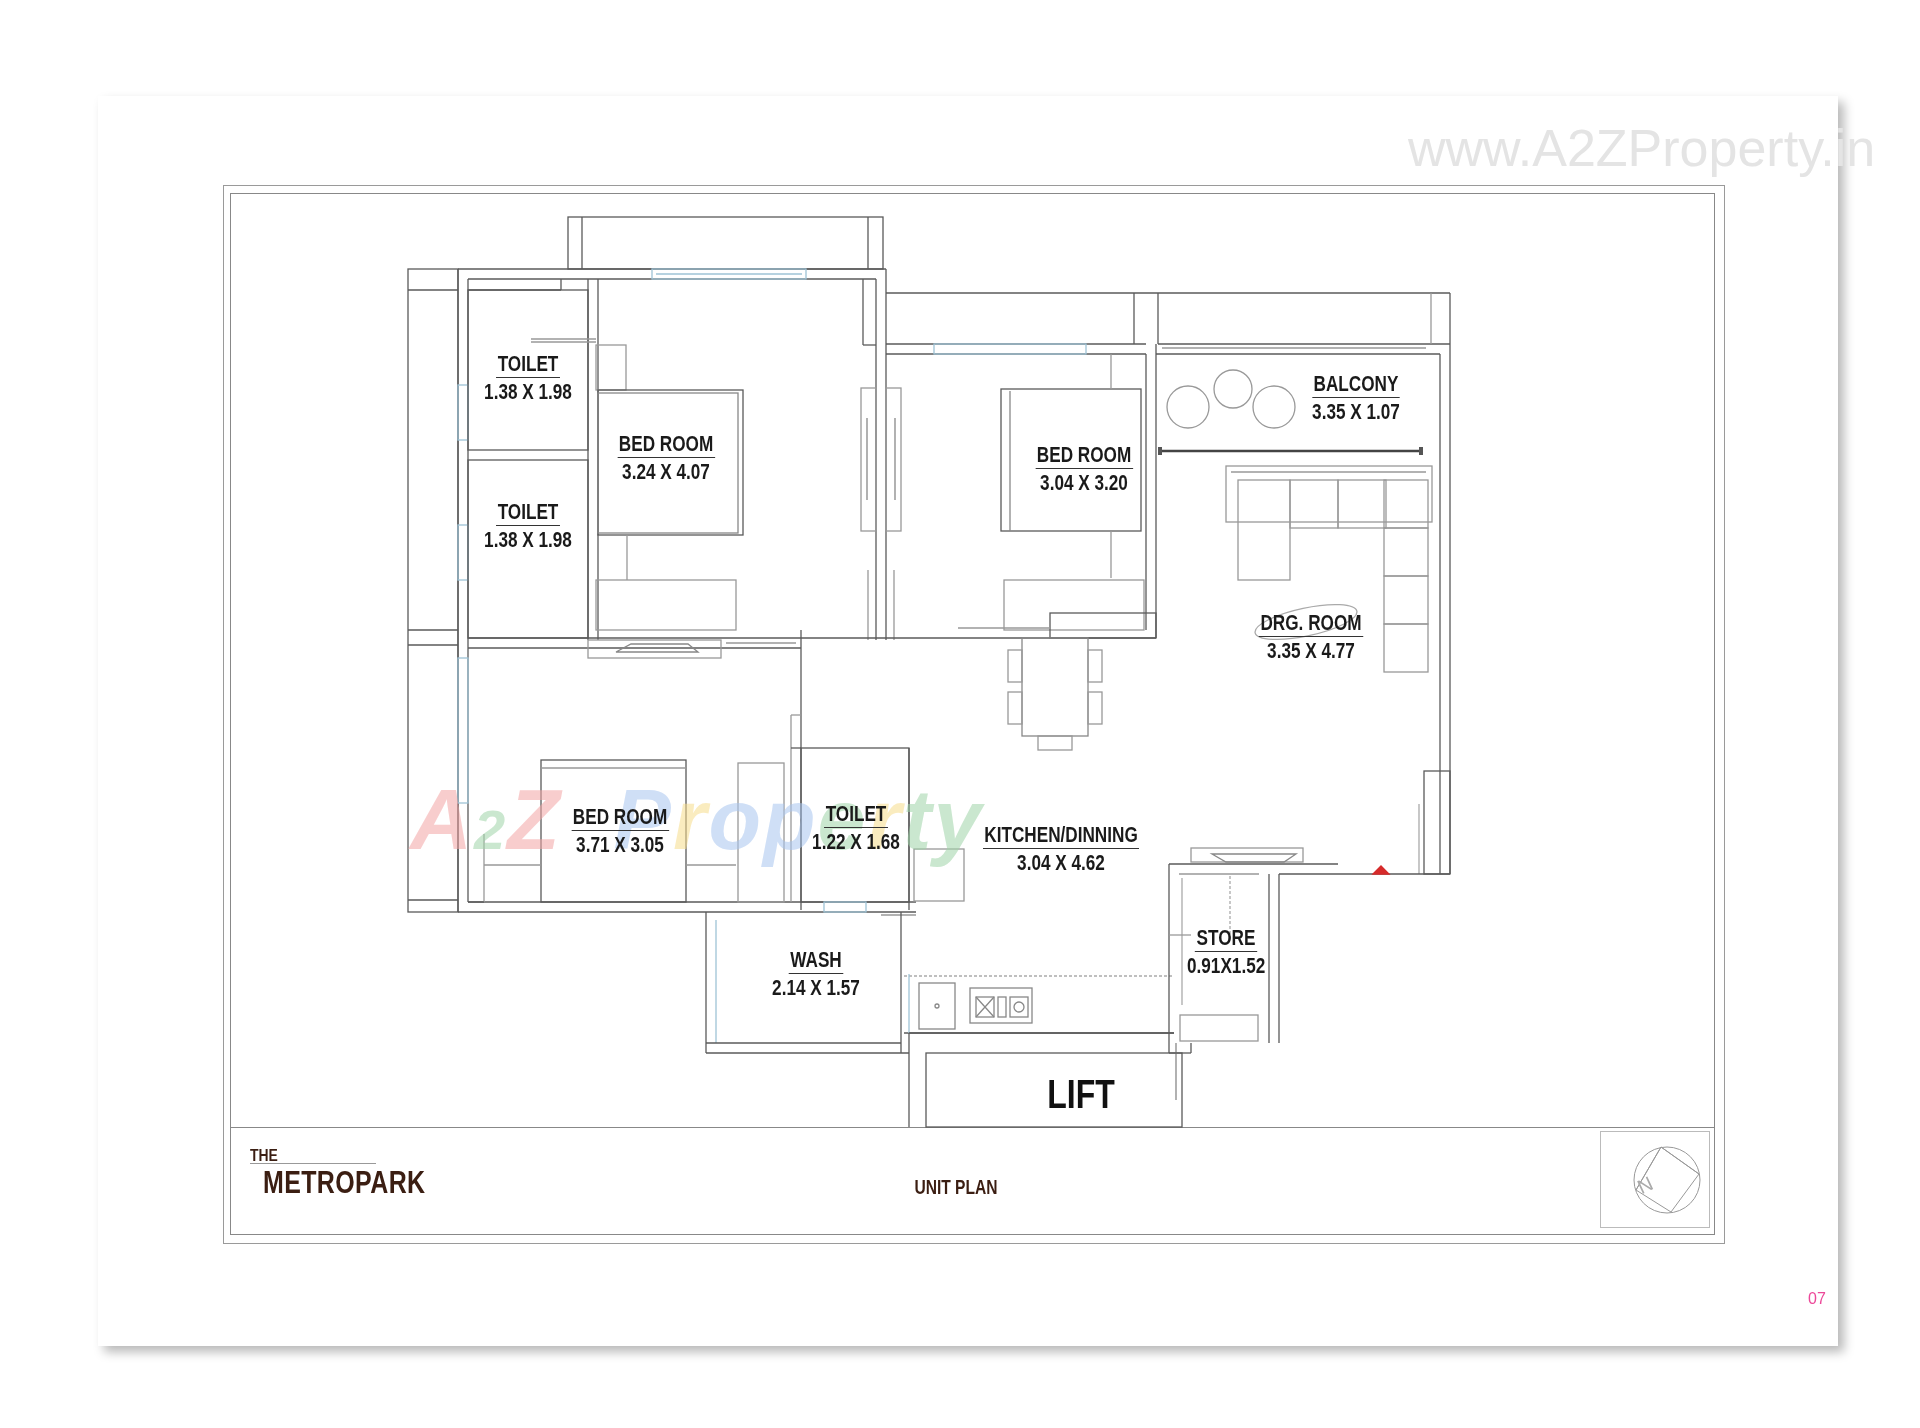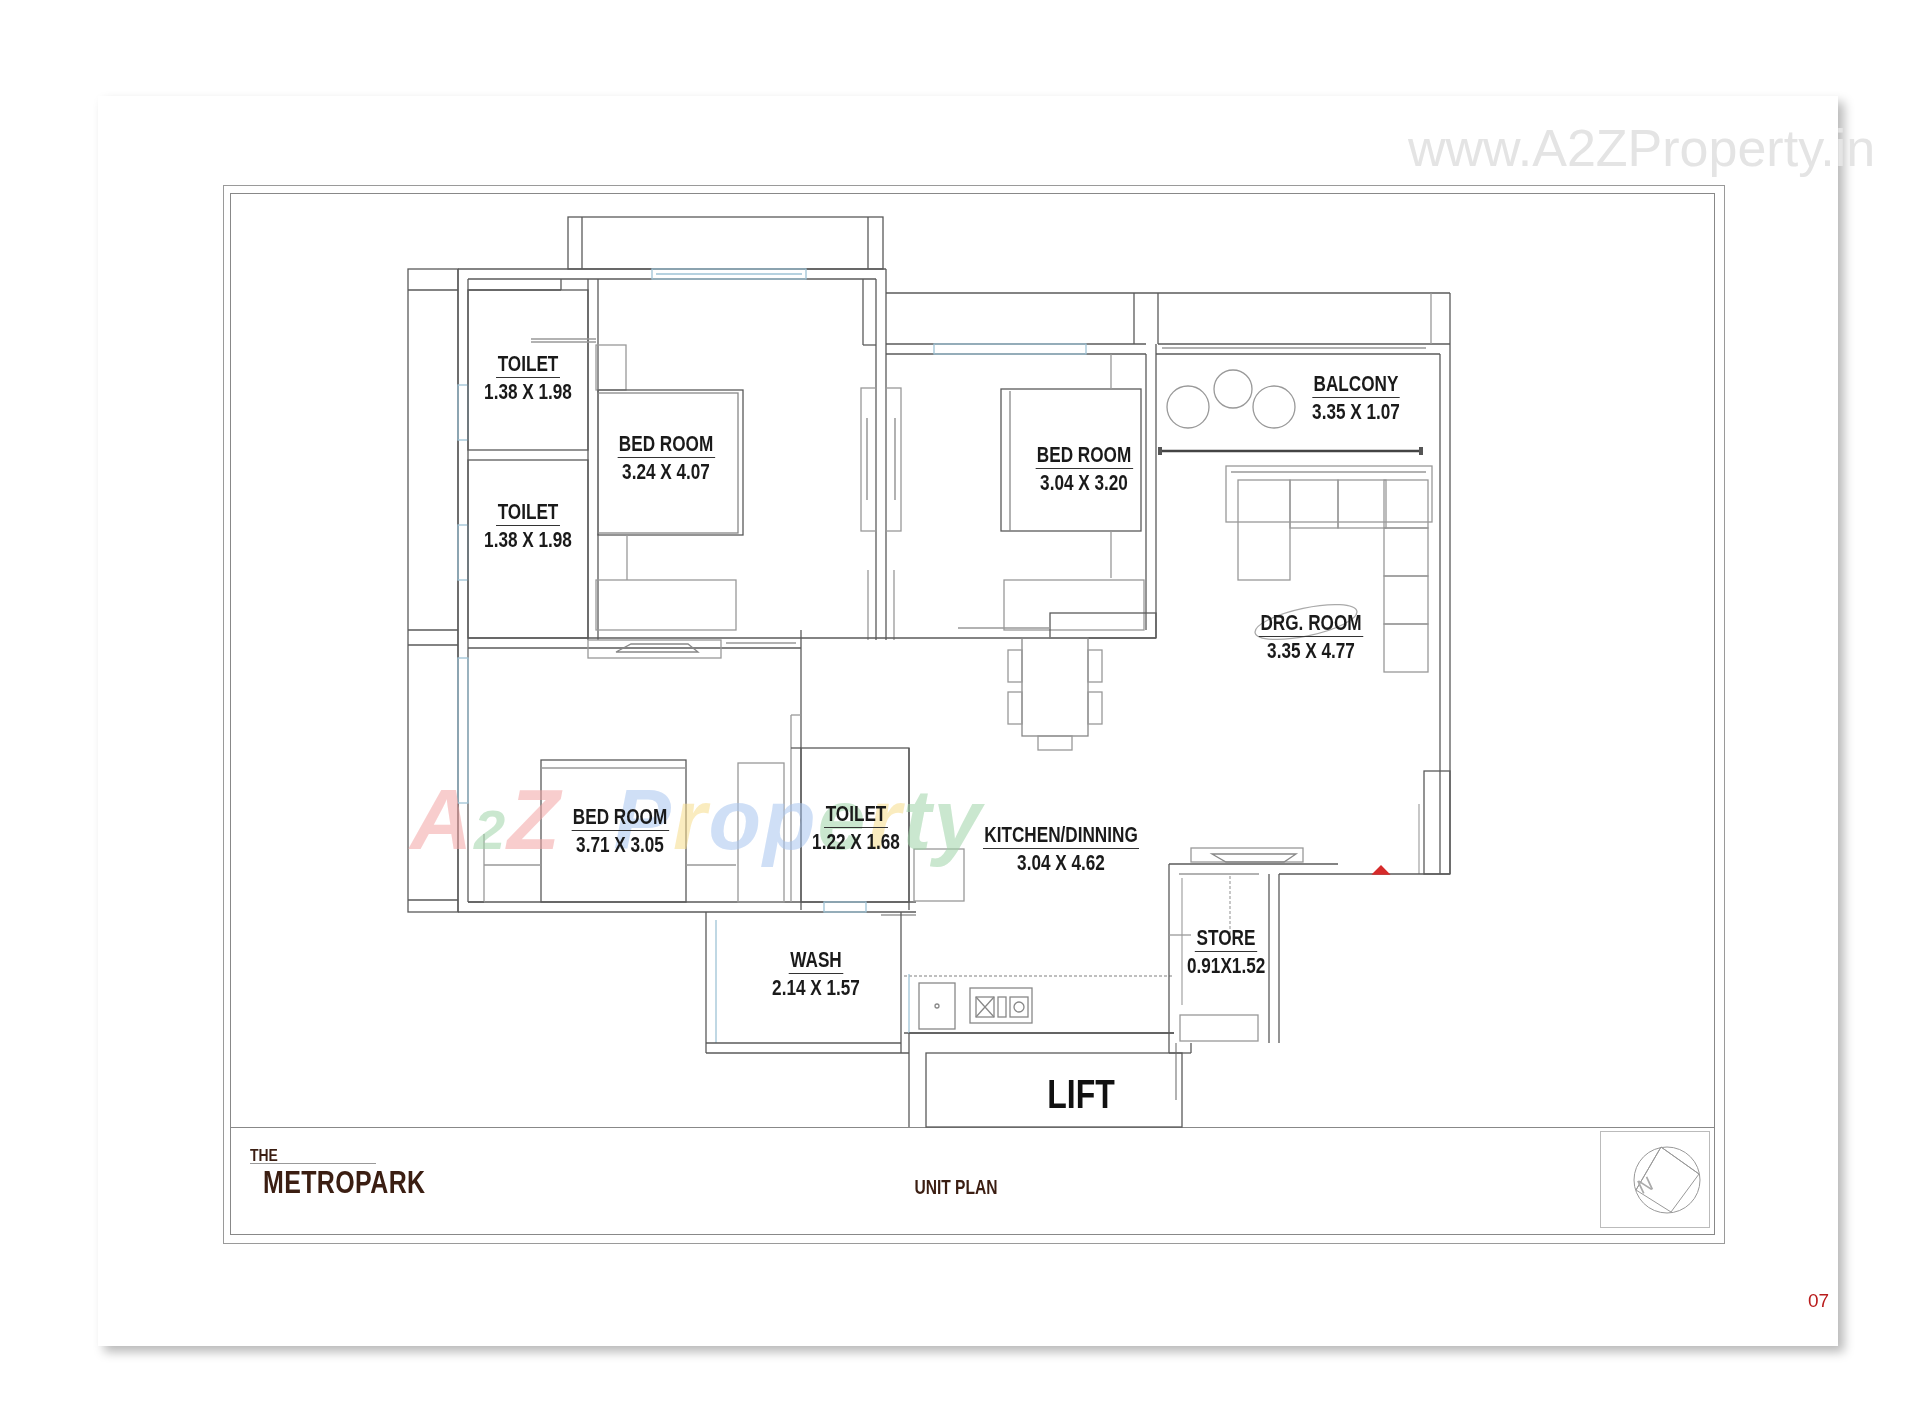--- a/index.html
+++ b/index.html
@@ -13,21 +13,21 @@
   svg.plan { position:absolute; left:0; top:0; }
   .lbl { position:absolute; text-align:center; font-family:"Liberation Sans", sans-serif; font-weight:bold; color:#1a1a1a; transform:scaleX(0.78); transform-origin:center top; white-space:nowrap; line-height:1.1; }
   .lbl .nm { display:inline-block; font-size:22px; border-bottom:1.5px solid #333; padding:0 2px 1px; }
   .lbl .dm { display:block; font-size:22px; margin-top:2px; }
   .lift { position:absolute; left:1000px; top:1072px; width:130px; text-align:center; font-size:40px; font-weight:bold; color:#111; transform:scaleX(0.8); font-family:"Liberation Sans", sans-serif; }
   .brand-the { position:absolute; left:234px; top:1146px; font-size:17px; font-weight:bold; color:#3b1e12; transform:scaleX(0.82); transform-origin:left top; font-family:"Liberation Sans", sans-serif; }
   .brand-line { position:absolute; left:234px; top:1163px; width:126px; border-top:1px solid #999; }
   .brand-main { position:absolute; left:247px; top:1164px; font-size:32px; font-weight:bold; color:#3b1e12; transform:scaleX(0.78); transform-origin:left top; letter-spacing:0.5px; font-family:"Liberation Sans", sans-serif; }
   .unit-plan { position:absolute; left:880px; top:1176px; width:120px; text-align:center; font-size:20px; font-weight:bold; color:#3b1e12; transform:scaleX(0.78); font-family:"Liberation Sans", sans-serif; }
   .north-box { position:absolute; left:1584px; top:1131px; width:110px; height:97px; border:1px solid #bbb; box-sizing:border-box; }
-  .page-num { position:absolute; left:1792px; top:1290px; font-size:19px; color:#b91c1c; font-family:"Liberation Sans", sans-serif; }
+  .page-num { position:absolute; left:1792px; top:1290px; font-size:16px; color:#ec4899; font-family:"Liberation Sans", sans-serif; }
   .wm-logo { position:absolute; left:394px; top:770px; font-size:86px; font-weight:bold; font-family:"Liberation Sans", sans-serif; white-space:nowrap; letter-spacing:2px; opacity:0.55;font-style:italic; }
   .wm-logo span { display:inline-block; }
 </style>
 </head>
 <body>
 
 <div class="page-shadow"></div>
 <div class="page">
 
   <div class="watermark-url">www.A2ZProperty.in</div>

